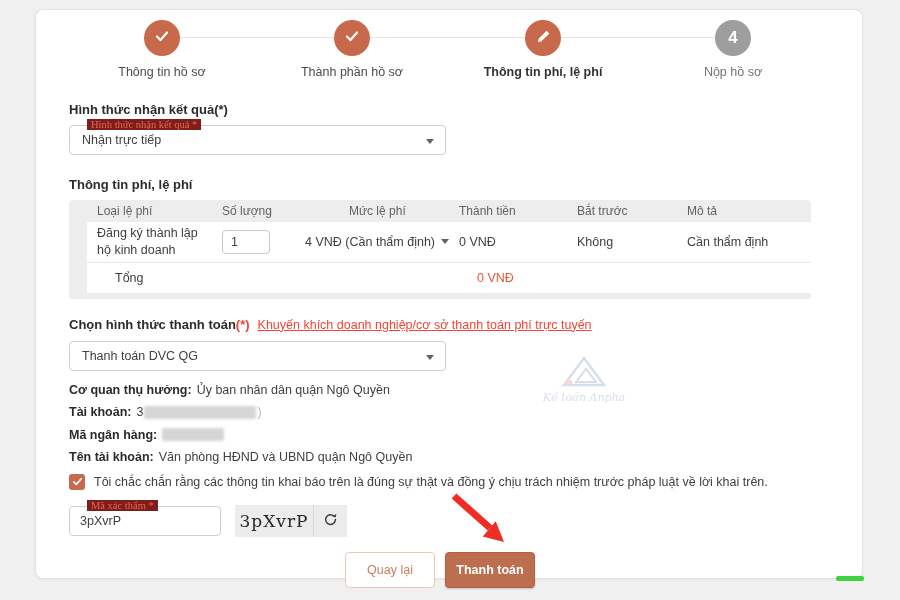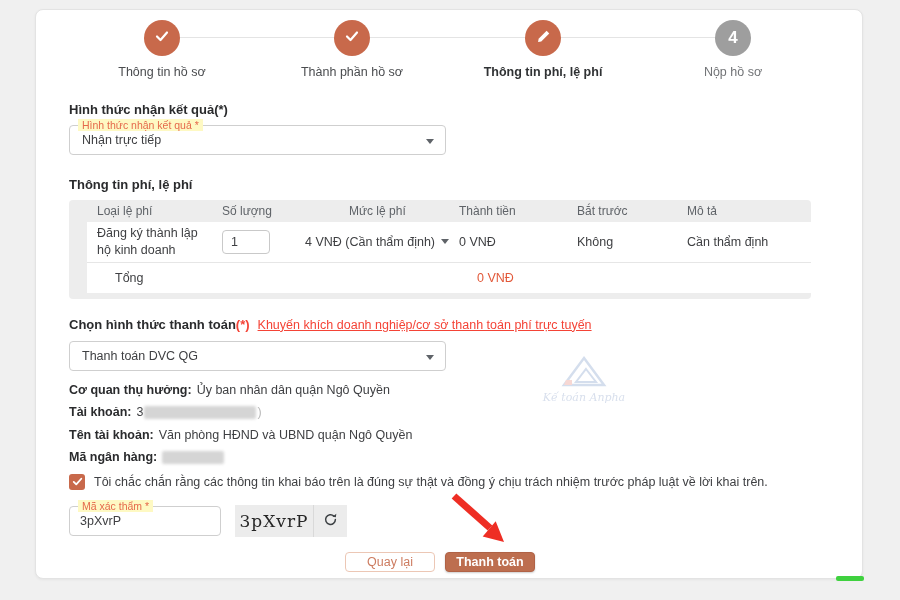--- a/index.html
+++ b/index.html
@@ -42,22 +42,22 @@
   .content { margin: 0 53px 0 33px; width: 742px; }
   .sec-heading { font-size: 13px; font-weight: bold; color: #2a2b2d; }
   .h-result { margin-top: 8px; }
   .select-box {
     position: relative; margin-top: 8px; width: 377px; height: 30px;
     border: 1px solid #cfcfcf; border-radius: 4px; background: #fff;
     display: flex; align-items: center; padding: 0 26px 0 12px;
     font-size: 12.5px; color: #3f4043; cursor: pointer;
   }
   .float-label {
-    position: absolute; top: -7px; left: 8px; background: #fef9c3;
-    padding: 0 4px; font-size: 10.5px; color: #e5694b; white-space: nowrap;
+    position: absolute; top: -7px; left: 17px; background: #7f1d1d;
+    padding: 0 4px; font-size: 10.5px; color: #e5694b; white-space: nowrap; font-family: Liberation Serif, serif;
   }
   .caret {
     position: absolute; right: 11px; top: 13px;
     width: 0; height: 0;
     border-left: 4.5px solid transparent; border-right: 4.5px solid transparent;
     border-top: 5px solid #5f6368;
   }
   .h-fee { margin-top: 22px; }
   
   .fee-table {
@@ -117,21 +117,21 @@
     margin-left: 14px; width: 78px; height: 32px; background: #ececec;
     display: flex; align-items: center; justify-content: center;
     font-family: "DejaVu Serif", serif; font-size: 17px; color: #262626; letter-spacing: 1px;
   }
   .captcha-refresh {
     width: 34px; height: 32px; background: #ececec; border-left: 1px solid #d9d9d9;
     display: flex; align-items: center; justify-content: center; cursor: pointer;
   }
   
   .btn-row { margin-top: 15px; display: flex; justify-content: center; gap: 10px; }
-  .btn { height: 20px; min-width: 90px; border-radius: 4px; font-size: 12.5px; display: flex; align-items: center; justify-content: center; cursor: pointer; font-family: "Liberation Sans", sans-serif; }
+  .btn { height: 36px; min-width: 90px; border-radius: 4px; font-size: 12.5px; display: flex; align-items: center; justify-content: center; cursor: pointer; font-family: "Liberation Sans", sans-serif; }
   .btn-back { background: #fff; border: 1px solid #ecc7b5; color: #cd7c60; }
   .btn-pay { background: #bd6e4f; border: 1px solid #b06246; color: #fff; font-weight: bold; box-shadow: 0 1px 2px rgba(0,0,0,.2); }
   
   .red-arrow { position: absolute; left: 440px; top: 490px; pointer-events: none; }
   .watermark { position: absolute; left: 528px; top: 355px; opacity: .33; pointer-events: none; }
   .wm-text { font-family: "DejaVu Serif", serif; font-style: italic; }
   .green-bar { position: absolute; left: 836px; top: 576px; width: 28px; height: 5px; background: #3fd13f; border-radius: 2px; }
 </style>
 </head>
 <body>
@@ -238,26 +238,26 @@
         <span class="b-label">Cơ quan thụ hưởng:</span>
         <span>Ủy ban nhân dân quận Ngô Quyền</span>
       </div>
       <div class="b-line">
         <span class="b-label">Tài khoản:</span>
         <span>3</span>
         <span class="blur-box blur-account"></span>
         <span class="paren">)</span>
       </div>
       <div class="b-line">
+        <span class="b-label">Mã ngân hàng:</span>
+        <span class="blur-box blur-bank"></span>
+      </div>
+      <div class="b-line">
         <span class="b-label">Tên tài khoản:</span>
         <span>Văn phòng HĐND và UBND quận Ngô Quyền</span>
-      </div>
-      <div class="b-line">
-        <span class="b-label">Mã ngân hàng:</span>
-        <span class="blur-box blur-bank"></span>
       </div>
     </div>
 
     <div class="confirm-row">
       <div class="checkbox">
         <span>
           <svg width="11" height="11" viewBox="0 0 16 16">
               <path d="M2.5 8.5 L6.2 12.2 L13.5 4" stroke="#fff" stroke-width="2.6" fill="none" stroke-linecap="round" stroke-linejoin="round"></path>
             </svg>
         </span>

